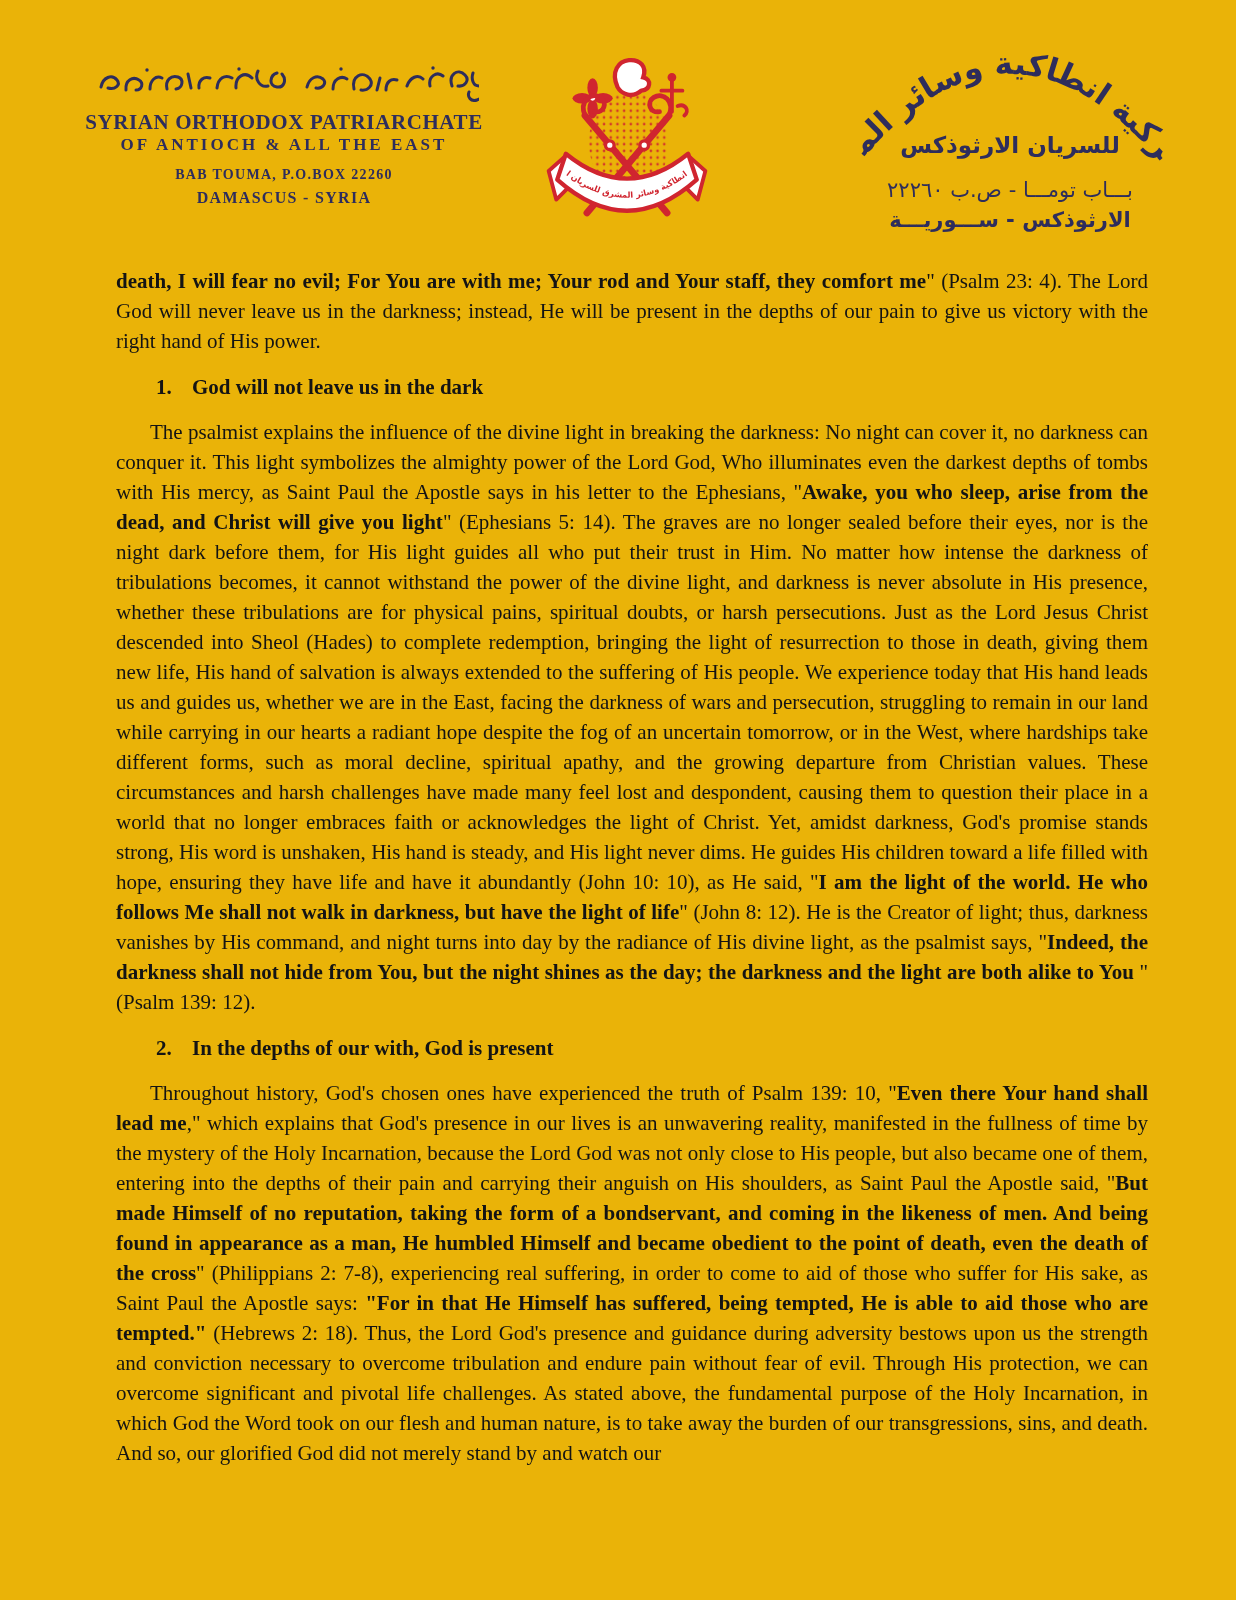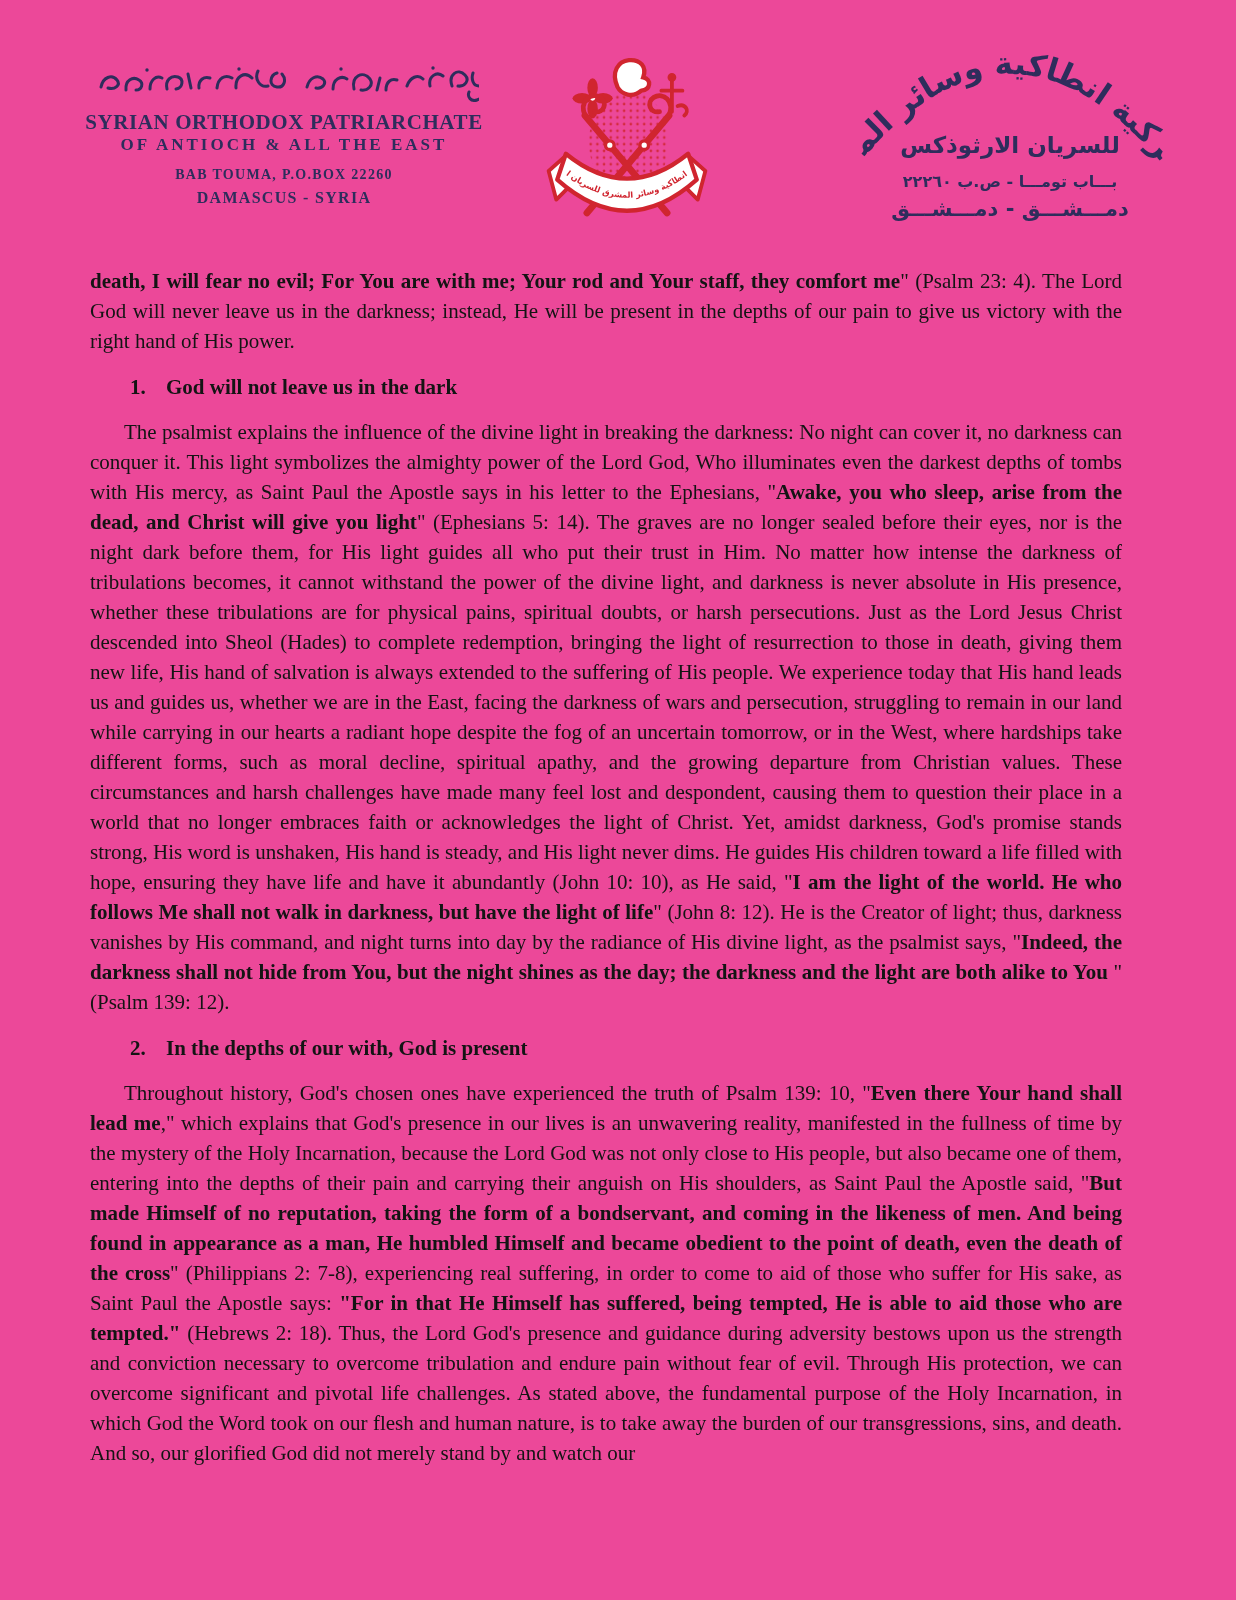--- a/index.html
+++ b/index.html
@@ -1,41 +1,41 @@
 <!DOCTYPE html>
 <html lang="en"><head>
 <meta charset="utf-8">
 <style>
   * { margin:0; padding:0; box-sizing:border-box; }
   html,body { background:#ffffff; }
   .page {
     position:relative; width:1236px; height:1600px; margin:0 auto;
-    background:#ec4899; overflow:hidden;
+    background:#eab308; overflow:hidden;
     font-family:"Liberation Serif", serif;
     --ink:#2e2d5c; --red:#d0252f;
   }
   
   .lh-left { position:absolute; left:78px; top:60px; width:412px; text-align:center; color:var(--ink); }
   .syriac-svg { display:block; margin:0 auto; }
   .org1 { font-size:21px; font-weight:bold; letter-spacing:.6px; margin-top:8px; white-space:nowrap; }
   .org2 { font-size:17px; font-weight:600; letter-spacing:3px; white-space:nowrap; }
   .addr1 { font-size:14px; font-weight:600; letter-spacing:1.3px; margin-top:12px; white-space:nowrap; }
   .addr2 { font-size:16px; font-weight:600; letter-spacing:1.3px; margin-top:6px; white-space:nowrap; }
 
   .emblem { position:absolute; left:541px; top:54px; }
 
   .lh-right { position:absolute; left:840px; top:50px; width:340px; text-align:center; color:var(--ink); }
   .arabic { font-family:"DejaVu Sans", sans-serif; }
   .ar-sub { font-size:23px; font-weight:bold; margin-top:-40px; color:var(--ink); }
-  .ar-addr1 { direction:rtl; font-size:16px; font-weight:bold; margin-top:14px; color:var(--ink); white-space:nowrap; }
+  .ar-addr1 { direction:rtl; font-size:21px; font-weight:normal; margin-top:20px; color:var(--ink); white-space:nowrap; }
   .ar-addr2 { direction:rtl; font-size:21px; font-weight:bold; margin-top:6px; color:var(--ink); white-space:nowrap; }
 
   
   .doc {
-    position:absolute; left:90px; top:266px; width:1032px;
+    position:absolute; left:116px; top:266px; width:1032px;
     font-size:21px; line-height:30px; text-align:justify; color:#141414;
   }
   .doc p { margin:0 0 15px 0; text-indent:34px; }
   .doc p.no-indent { text-indent:0; }
   .doc .heading { font-weight:bold; margin:16px 0 15px 40px; }
   .doc .hnum { display:inline-block; width:36px; }
   .doc b { font-weight:bold; }
 </style>
 </head>
 <body>
@@ -113,21 +113,21 @@
 
   <div class="lh-right">
     <svg width="330" height="118" viewBox="0 0 330 118" aria-hidden="true">
       <path id="archP" d="M16 110 Q165 -62 314 110" fill="none"></path>
       <text font-size="31" font-weight="bold" fill="#2e2d5c" font-family="DejaVu Sans, sans-serif">
         <textPath href="#archP" startOffset="50%" text-anchor="middle">بطريركية انطاكية وسائر المشرق</textPath>
       </text>
     </svg>
     <div class="ar-sub arabic">للسريان الارثوذكس</div>
     <div class="ar-addr1 arabic">بـــاب تومـــا - ص.ب ٢٢٢٦٠</div>
-    <div class="ar-addr2 arabic">دمـــشـــق - دمـــشـــق</div>
+    <div class="ar-addr2 arabic">الارثوذكس - ســـوريـــة</div>
   </div>
 
   <div class="doc">
       <p class="no-indent"><b>death, I will fear no evil; For You are with me; Your rod and Your staff, they comfort me</b>" (Psalm 23: 4). The Lord God will never leave us in the darkness; instead, He will be present in the depths of our pain to give us victory with the right hand of His power.</p>
       <div class="heading"><span class="hnum">1.</span><span>God will not leave us in the dark</span></div>
       <p>The psalmist explains the influence of the divine light in breaking the darkness: No night can cover it, no darkness can conquer it. This light symbolizes the almighty power of the Lord God, Who illuminates even the darkest depths of tombs with His mercy, as Saint Paul the Apostle says in his letter to the Ephesians, "<b>Awake, you who sleep, arise from the dead, and Christ will give you light</b>" (Ephesians 5: 14). The graves are no longer sealed before their eyes, nor is the night dark before them, for His light guides all who put their trust in Him. No matter how intense the darkness of tribulations becomes, it cannot withstand the power of the divine light, and darkness is never absolute in His presence, whether these tribulations are for physical pains, spiritual doubts, or harsh persecutions. Just as the Lord Jesus Christ descended into Sheol (Hades) to complete redemption, bringing the light of resurrection to those in death, giving them new life, His hand of salvation is always extended to the suffering of His people. We experience today that His hand leads us and guides us, whether we are in the East, facing the darkness of wars and persecution, struggling to remain in our land while carrying in our hearts a radiant hope despite the fog of an uncertain tomorrow, or in the West, where hardships take different forms, such as moral decline, spiritual apathy, and the growing departure from Christian values. These circumstances and harsh challenges have made many feel lost and despondent, causing them to question their place in a world that no longer embraces faith or acknowledges the light of Christ. Yet, amidst darkness, God's promise stands strong, His word is unshaken, His hand is steady, and His light never dims. He guides His children toward a life filled with hope, ensuring they have life and have it abundantly (John 10: 10), as He said, "<b>I am the light of the world. He who follows Me shall not walk in darkness, but have the light of life</b>" (John 8: 12). He is the Creator of light; thus, darkness vanishes by His command, and night turns into day by the radiance of His divine light, as the psalmist says, "<b>Indeed, the darkness shall not hide from You, but the night shines as the day; the darkness and the light are both alike to You</b> " (Psalm 139: 12).</p>
       <div class="heading"><span class="hnum">2.</span><span>In the depths of our with, God is present</span></div>
       <p>Throughout history, God's chosen ones have experienced the truth of Psalm 139: 10, "<b>Even there Your hand shall lead me</b>," which explains that God's presence in our lives is an unwavering reality, manifested in the fullness of time by the mystery of the Holy Incarnation, because the Lord God was not only close to His people, but also became one of them, entering into the depths of their pain and carrying their anguish on His shoulders, as Saint Paul the Apostle said, "<b>But made Himself of no reputation, taking the form of a bondservant, and coming in the likeness of men. And being found in appearance as a man, He humbled Himself and became obedient to the point of death, even the death of the cross</b>" (Philippians 2: 7-8), experiencing real suffering, in order to come to aid of those who suffer for His sake, as Saint Paul the Apostle says: <b>"For in that He Himself has suffered, being tempted, He is able to aid those who are tempted."</b> (Hebrews 2: 18). Thus, the Lord God's presence and guidance during adversity bestows upon us the strength and conviction necessary to overcome tribulation and endure pain without fear of evil. Through His protection, we can overcome significant and pivotal life challenges. As stated above, the fundamental purpose of the Holy Incarnation, in which God the Word took on our flesh and human nature, is to take away the burden of our transgressions, sins, and death. And so, our glorified God did not merely stand by and watch our</p>
     </div>
 

